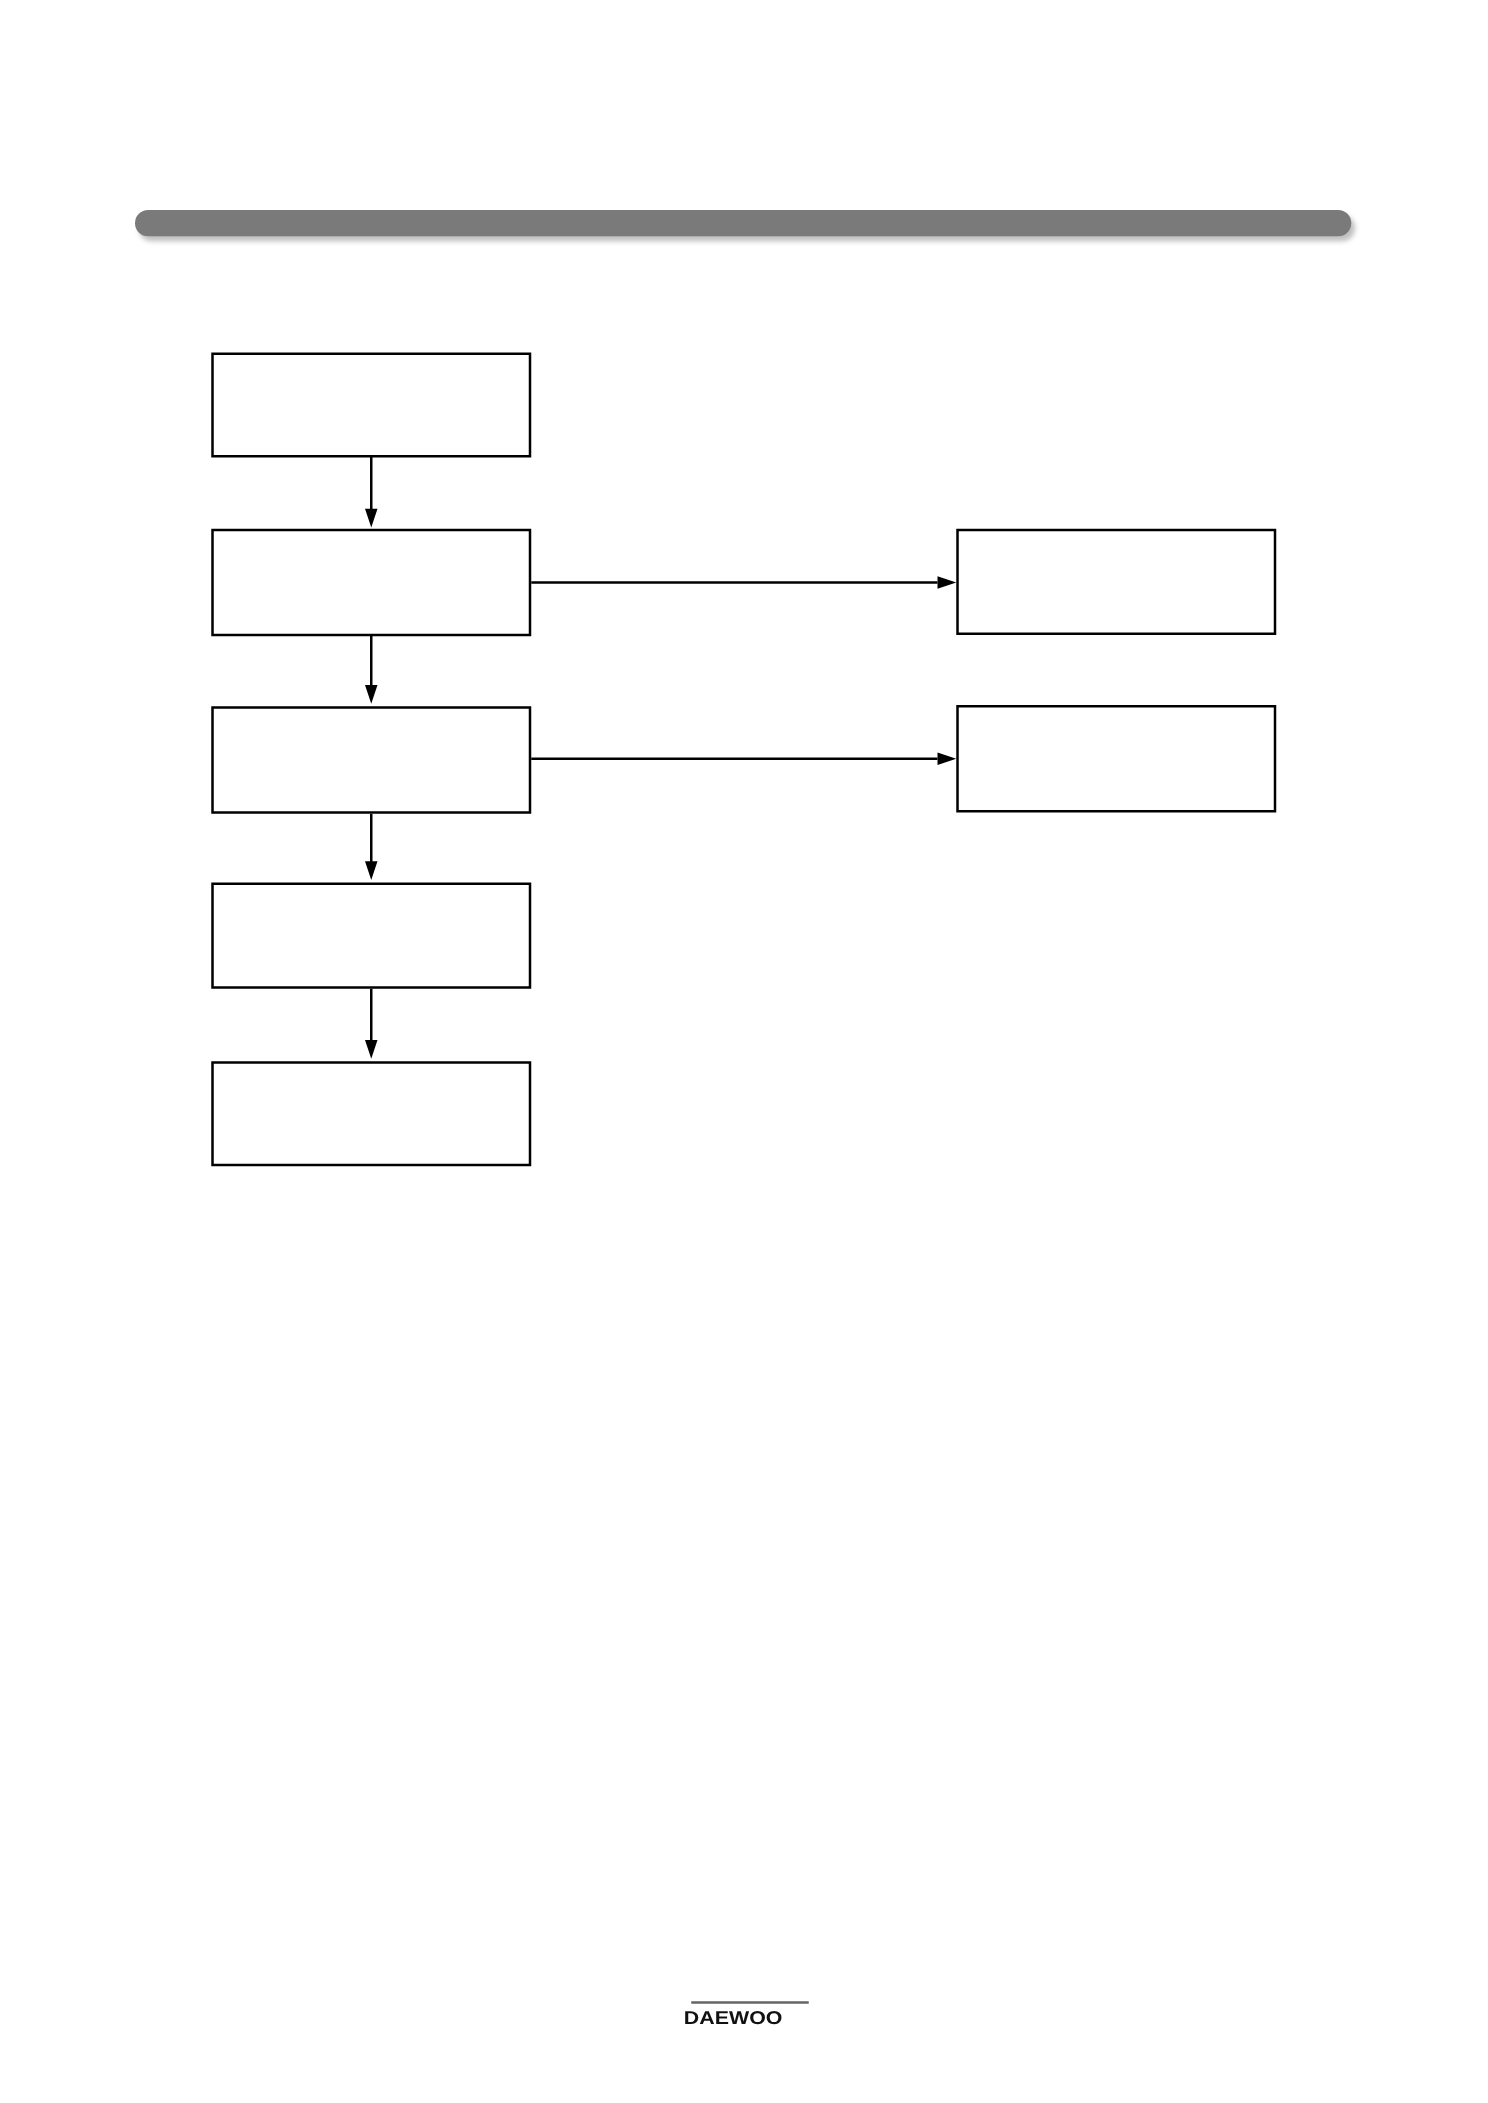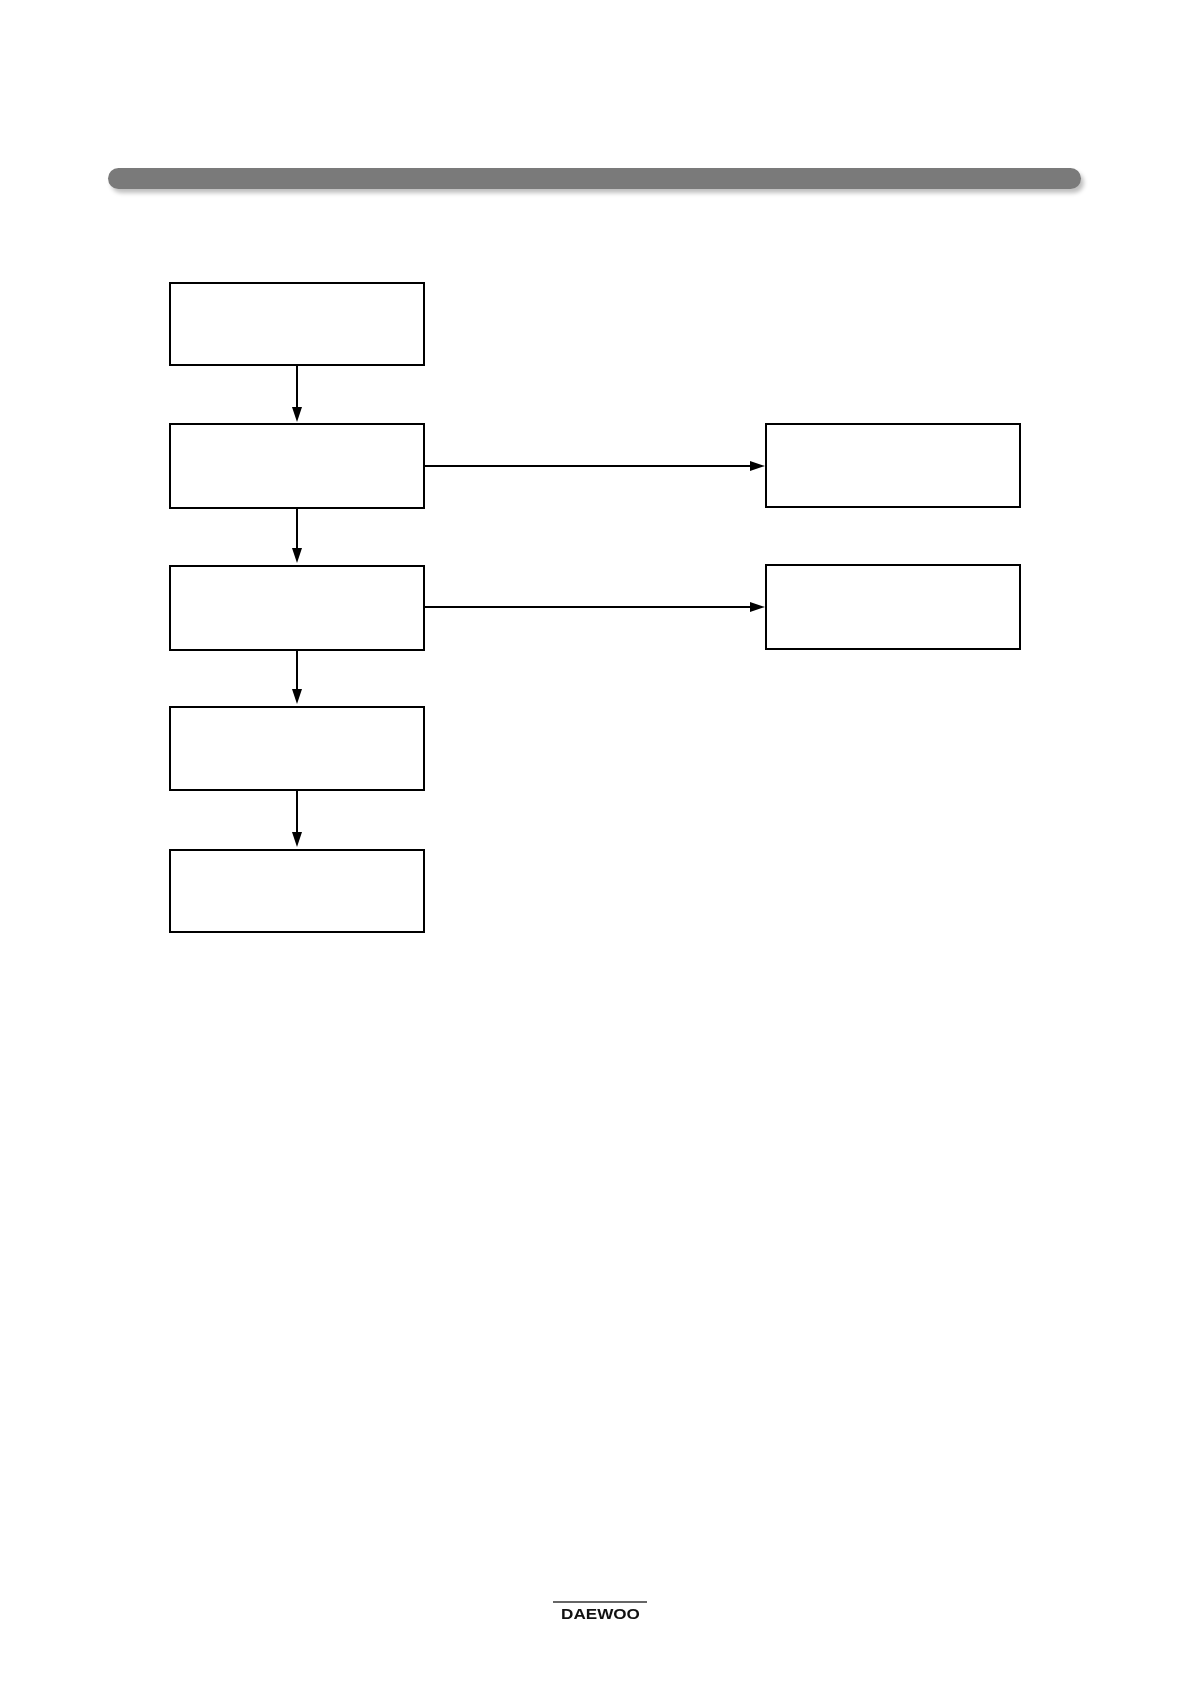--- a/index.html
+++ b/index.html
@@ -87,21 +87,21 @@
   .h1-head { left: 750px; top: 461px; }
   .h2-line { left: 425px; top: 606px; width: 325px; }
   .h2-head { left: 750px; top: 602px; }
 
   
   .footer-logo {
     position: absolute;
     left: 545px;
     top: 1601px;
     width: 110px;
-    text-align: center;
+    text-align: left;
   }
   .logo-rule {
     display: block;
     margin: 0 auto 3px auto;
     width: 94px;
     height: 2px;
     background: #666666;
   }
   .logo-text {
     display: inline-block;

